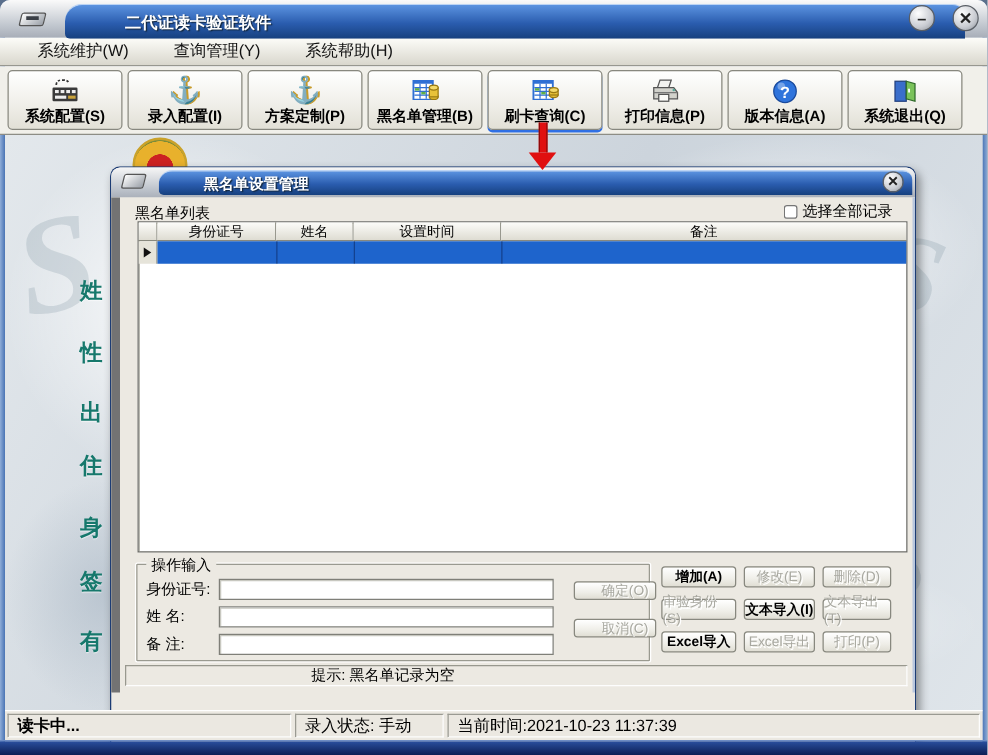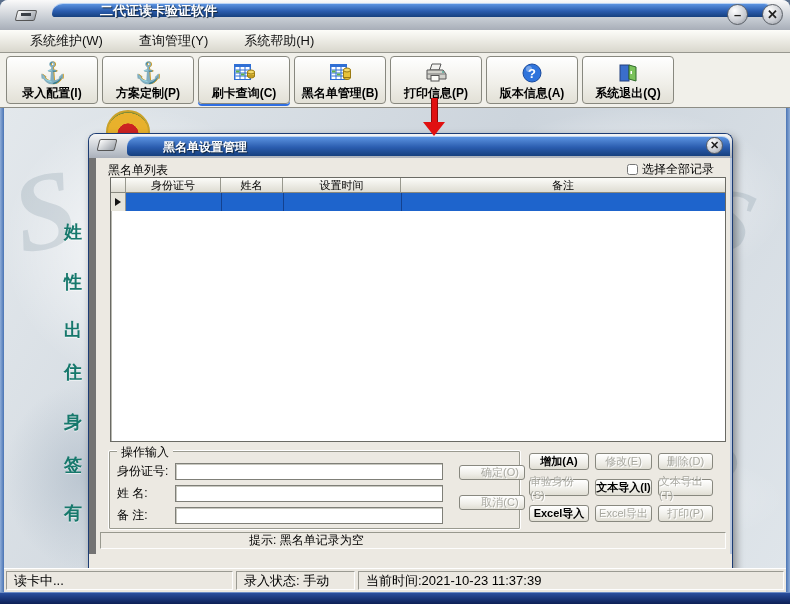--- a/index.html
+++ b/index.html
@@ -12,21 +12,21 @@
   
   .frame-left,.frame-right { position:absolute; top:28px; bottom:0; width:4px; z-index:0;
       background:linear-gradient(90deg,#8fadd8,#4a74b4); }
   .frame-left { left:0; } .frame-right { right:0; background:linear-gradient(90deg,#4a74b4,#8fadd8); }
   .frame-bottom { position:absolute; left:0; right:0; bottom:0; height:12px; z-index:8;
       background:linear-gradient(#2a4f9e,#0c1f55); border-top:1px solid #6d8cc4; }
 
   
   .titlebar { position:relative; height:30px;
       background:linear-gradient(#fafafa,#bfc5cd 70%,#a8aeb8); z-index:7; }
-  .title-band { position:absolute; left:52px; right:18px; top:3px; height:14px;
+  .title-band { position:absolute; left:52px; right:18px; top:3px; height:28px;
       background:linear-gradient(#5b93e0,#2a5cae 55%,#16407e);
       border-radius:14px 10px 0 4px; border-top:1px solid #bcd4f4;
       display:flex; align-items:center; color:#fff; font-size:13px; font-weight:bold;
       padding-left:48px; text-shadow:1px 1px 1px #123; }
   .reader-icon { position:absolute; left:14px; top:4px; width:26px; height:20px; }
   .reader-icon .body { position:absolute; left:2px; top:6px; width:20px; height:11px;
       background:linear-gradient(135deg,#fdfdfd,#9aa0a8); border:1px solid #555; border-radius:2px; transform:skewX(-14deg); }
   .reader-icon .slot { position:absolute; left:7px; top:9px; width:10px; height:3px; background:#3a3f46; }
   .win-btn { position:absolute; top:4px; width:21px; height:21px; border-radius:50%;
       background:radial-gradient(circle at 35% 30%,#ffffff,#c9ccd2 60%,#8d929a);
@@ -133,21 +133,21 @@
 
   .dlg-status { position:absolute; left:4px; right:4px; bottom:5px; height:17px;
       border:1px solid; border-color:#98988e #fdfdfd #fdfdfd #98988e; background:#ece9e2;
       font-size:12px; display:flex; align-items:center; padding-left:148px; }
 
   
   .statusbar { position:absolute; left:4px; right:4px; bottom:12px; height:24px; z-index:7;
       background:#ebe8e1; border-top:1px solid #fff; display:flex; gap:3px; padding:2px 2px; }
   .sb-panel { border:1px solid; border-color:#9a9a92 #fdfdfd #fdfdfd #9a9a92;
       font-size:13px; color:#000; display:flex; align-items:center; padding:0 7px; }
-  .sb-1 { width:227px; } .sb-2 { width:227px; } .sb-3 { width:119px; } .sb-4 { flex:1; }
+  .sb-1 { width:227px;font-weight:bold; } .sb-2 { width:227px; } .sb-3 { width:119px; } .sb-4 { flex:1; }
 
   svg { display:block; }
 </style>
 </head>
 <body>
 
 <div class="window">
 
   <div class="frame-left"></div>
   <div class="frame-right"></div>
@@ -163,56 +163,71 @@
   </div>
 
   <div class="menubar">
     <span class="menu-item">系统维护(W)</span>
     <span class="menu-item">查询管理(Y)</span>
     <span class="menu-item">系统帮助(H)</span>
   </div>
 
   <div class="toolbar">
     <div class="tool-btn">
+      <span class="ticon">
+        <svg width="26" height="22" viewBox="0 0 26 22">
+          <path d="M6 6 q0 -4 5 -4 q5 0 5 3" fill="none" stroke="#333" stroke-width="1.4" stroke-dasharray="2 1.4"></path>
+          <rect x="3" y="8" width="20" height="11" rx="1" fill="#3a3a3a"></rect>
+          <rect x="5" y="10" width="3" height="2.5" fill="#eee"></rect>
+            <rect x="9.5" y="10" width="3" height="2.5" fill="#eee"></rect>
+          <rect x="14" y="10" width="3" height="2.5" fill="#eee"></rect>
+            <rect x="18.5" y="10" width="3" height="2.5" fill="#eee"></rect>
+          <rect x="5" y="14.5" width="9" height="2.5" fill="#eee"></rect>
+            <rect x="15.5" y="14.5" width="6" height="2.5" fill="#c9a23a"></rect>
+        </svg>
+      </span>
+      <span>系统配置(S)</span>
+    </div>
+    <div class="tool-btn">
       <span class="ticon anchor-glyph">⚓</span>
       <span>录入配置(I)</span>
     </div>
     <div class="tool-btn">
       <span class="ticon anchor-glyph">⚓</span>
       <span>方案定制(P)</span>
+    </div>
+    <div class="tool-btn">
+      <span class="ticon">
+        <svg width="26" height="22" viewBox="0 0 26 22">
+          <rect x="3" y="2" width="17" height="16" fill="#2f6fd4"></rect>
+          <rect x="4.5" y="5" width="14" height="12" fill="#fff"></rect>
+          <path d="M4.5 8 h14 M4.5 11 h14 M4.5 14 h14 M9 5 v12 M14 5 v12" stroke="#2f6fd4" stroke-width="1"></path>
+          <rect x="5" y="8.5" width="3.5" height="2" fill="#5fae4a"></rect>
+            <rect x="10" y="11.5" width="3.5" height="2" fill="#5fae4a"></rect>
+          <ellipse cx="20" cy="15.5" rx="3.5" ry="2" fill="#e8c23a" stroke="#9a7a12"></ellipse>
+          <rect x="16.5" y="8" width="7" height="7.5" fill="#e8c23a" stroke="#9a7a12"></rect>
+          <ellipse cx="20" cy="8" rx="3.5" ry="2" fill="#f4da6a" stroke="#9a7a12"></ellipse>
+        </svg>
+      </span>
+      <span>黑名单管理(B)</span>
     </div>
     <div class="tool-btn hot">
       <span class="ticon">
         <svg width="26" height="22" viewBox="0 0 26 22">
           <rect x="3" y="2" width="17" height="16" fill="#2f6fd4"></rect>
           <rect x="4.5" y="5" width="14" height="12" fill="#fff"></rect>
           <path d="M4.5 8 h14 M4.5 11 h14 M4.5 14 h14 M9 5 v12 M14 5 v12" stroke="#2f6fd4" stroke-width="1"></path>
           <rect x="5" y="8.5" width="3.5" height="2" fill="#5fae4a"></rect>
             <rect x="10" y="11.5" width="3.5" height="2" fill="#5fae4a"></rect>
           <ellipse cx="20" cy="14" rx="3.5" ry="2" fill="#e8c23a" stroke="#9a7a12"></ellipse>
           <rect x="16.5" y="10" width="7" height="4" fill="#e8c23a" stroke="#9a7a12"></rect>
           <ellipse cx="20" cy="10" rx="3.5" ry="2" fill="#f4da6a" stroke="#9a7a12"></ellipse>
         </svg>
       </span>
       <span>刷卡查询(C)</span>
-    </div>
-    <div class="tool-btn">
-      <span class="ticon">
-        <svg width="26" height="22" viewBox="0 0 26 22">
-          <rect x="3" y="2" width="17" height="16" fill="#2f6fd4"></rect>
-          <rect x="4.5" y="5" width="14" height="12" fill="#fff"></rect>
-          <path d="M4.5 8 h14 M4.5 11 h14 M4.5 14 h14 M9 5 v12 M14 5 v12" stroke="#2f6fd4" stroke-width="1"></path>
-          <rect x="5" y="8.5" width="3.5" height="2" fill="#5fae4a"></rect>
-            <rect x="10" y="11.5" width="3.5" height="2" fill="#5fae4a"></rect>
-          <ellipse cx="20" cy="15.5" rx="3.5" ry="2" fill="#e8c23a" stroke="#9a7a12"></ellipse>
-          <rect x="16.5" y="8" width="7" height="7.5" fill="#e8c23a" stroke="#9a7a12"></rect>
-          <ellipse cx="20" cy="8" rx="3.5" ry="2" fill="#f4da6a" stroke="#9a7a12"></ellipse>
-        </svg>
-      </span>
-      <span>黑名单管理(B)</span>
     </div>
     <div class="tool-btn">
       <span class="ticon">
         <svg width="26" height="22" viewBox="0 0 26 22">
           <path d="M7 8 L9 2 h9 l-2 6 Z" fill="#f2f2f0" stroke="#555"></path>
           <path d="M4 8 h16 l3 4 v5 h-19 Z" fill="#d2d2cc" stroke="#555"></path>
           <path d="M4 12 h19" stroke="#777"></path>
           <rect x="8" y="13.5" width="8" height="5.5" fill="#fbfbf8" stroke="#555"></rect>
           <circle cx="20" cy="10" r="1" fill="#5a9"></circle>
         </svg>

